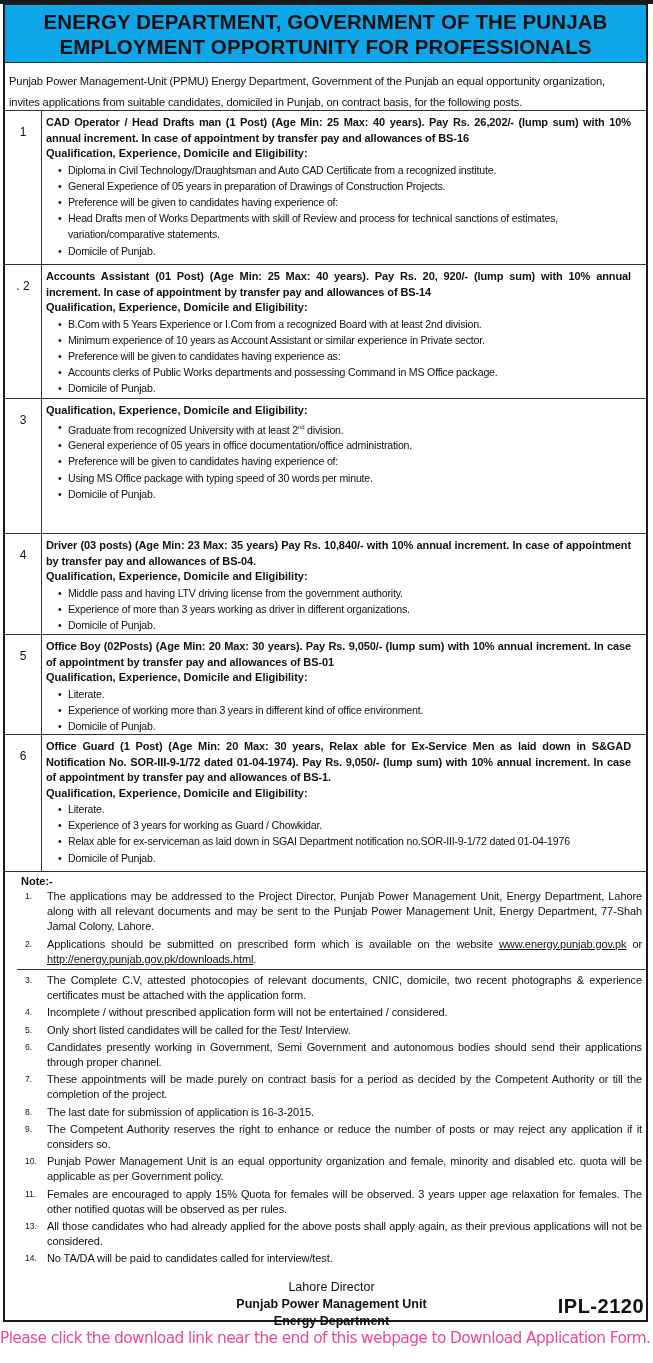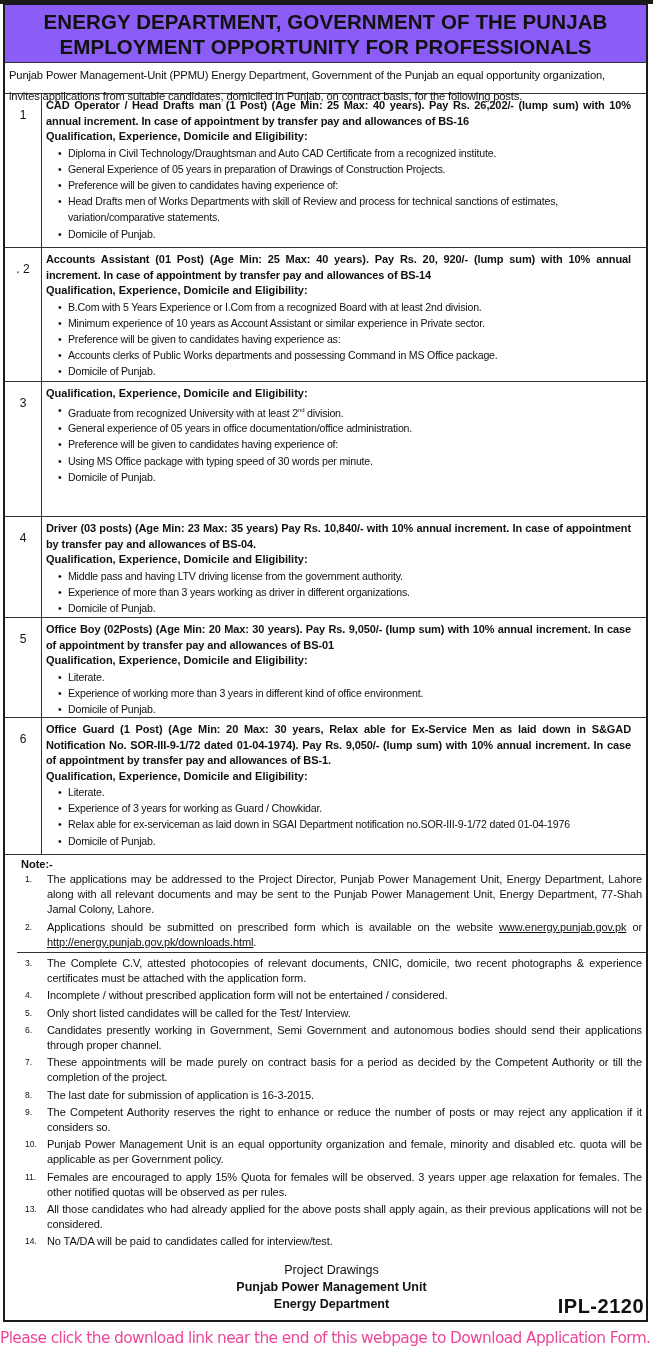--- a/index.html
+++ b/index.html
@@ -1,24 +1,24 @@
 <!DOCTYPE html>
 <html><head>
 <meta charset="utf-8">
 <style>
   html, body { margin: 0; padding: 0; background: #ffffff; }
   body { width: 653px; height: 1363px; overflow: hidden; position: relative;
          font-family: "Liberation Sans", sans-serif; color: #111; }
   .topbar { position: absolute; left: 0; top: 0; width: 653px; height: 4px; background: #1a1a1a; }
   .frame { position: absolute; left: 3px; top: 4px; width: 645px; height: 1318px;
            border: 2px solid #1a1a1a; border-top: 1px solid #1a1a1a; box-sizing: border-box; background: #fff; }
-  .title-block { height: 58px; background: #8b5cf6; border-bottom: 1px solid #333;
+  .title-block { height: 58px; background: #0ea5e9; border-bottom: 1px solid #333;
                  text-align: center; padding-top: 4px; box-sizing: border-box; }
   .title-line { font-weight: bold; font-size: 20.5px; letter-spacing: 0.1px; line-height: 25px; color: #111; }
-  .intro { font-size: 11.2px; line-height: 21px; padding: 2px 3px 0 4px; height: 31px; box-sizing: border-box;
+  .intro { font-size: 11.2px; line-height: 21px; padding: 8px 3px 0 4px; height: 48px; box-sizing: border-box;
            border-bottom: 1px solid #333; letter-spacing: -0.15px; }
   .post { display: flex; border-bottom: 1px solid #333; }
   .post-num { width: 37px; flex: none; border-right: 1px solid #333; text-align: center;
               font-size: 12px; padding-top: 14px; box-sizing: border-box; }
   .post-body { flex: 1; padding: 4px 15px 2px 4px; font-size: 11px; line-height: 15.5px; }
   .post-head { font-weight: bold; text-align: justify; letter-spacing: -0.1px; }
   .qual-head { font-weight: bold; }
   ul.bullets { margin: 0; padding: 0 0 0 12px; list-style: none; }
   ul.bullets li { position: relative; padding-left: 10px; font-size: 10.6px; line-height: 16.2px; letter-spacing: -0.2px; }
   ul.bullets li::before { content: "\2022"; position: absolute; left: 0; top: 0; }
@@ -192,21 +192,21 @@
           <span class="note-n">13.</span>
           <span class="note-t">All those candidates who had already applied for the above posts shall apply again, as their previous applications will not be considered.</span>
         </li>
       <li>
           <span class="note-n">14.</span>
           <span class="note-t">No TA/DA will be paid to candidates called for interview/test.</span>
         </li>
     </ol>
 
     <div class="signature">
-      <div class="l1">Project Drawings</div>
+      <div class="l1">Lahore Director</div>
       <div class="l2">Punjab Power Management Unit</div>
       <div class="l3">Energy Department</div>
     </div>
   </div>
 
   <div class="ref-code">IPL-2120</div>
 </div>
 
 <div class="download-note">Please click the download link near the end of this webpage to Download Application Form.</div>
 

